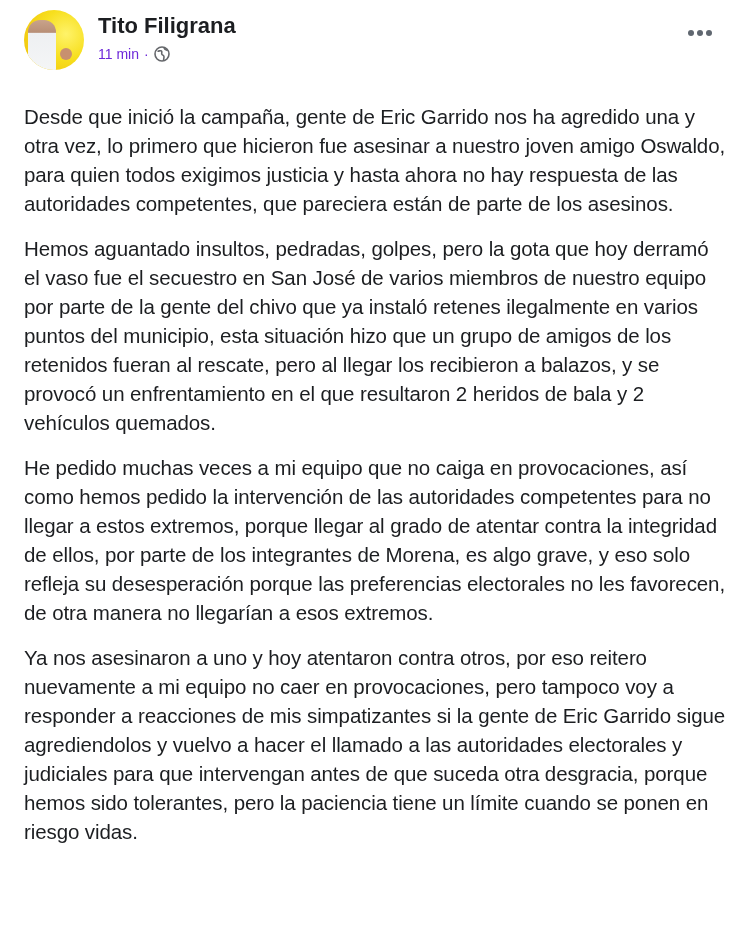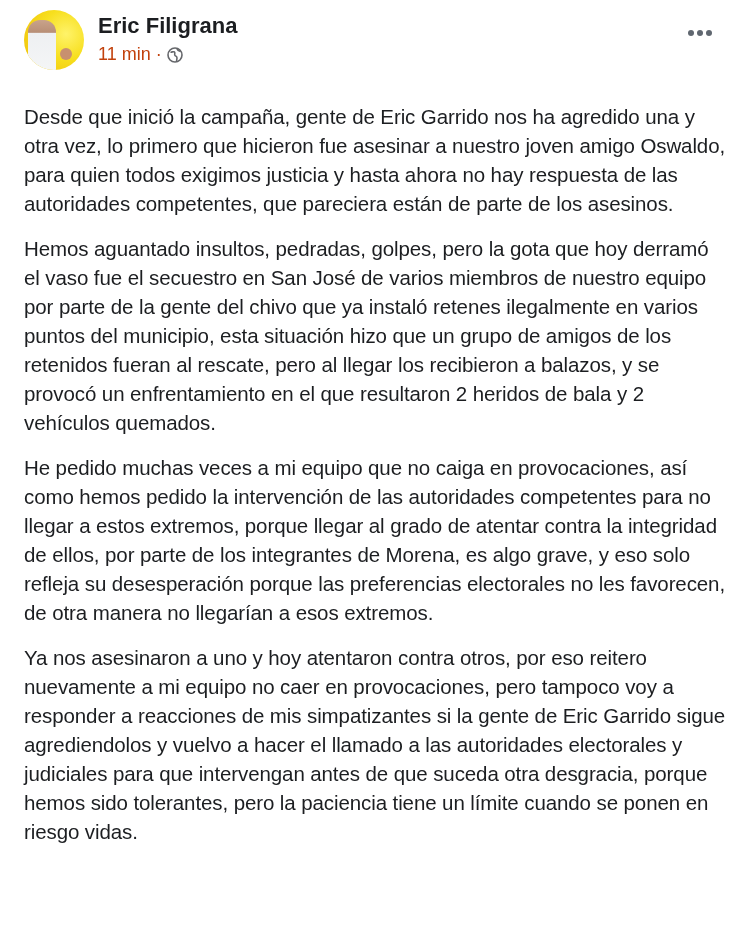--- a/index.html
+++ b/index.html
@@ -62,22 +62,22 @@
     .author {
       font-size: 22px;
       font-weight: bold;
       color: #1c1e21;
       line-height: 26px;
       margin-top: -2px;
     }
     .sub {
       display: flex;
       align-items: center;
-      font-size: 18px;
-      color: #c2410c;
+      font-size: 14px;
+      color: #6d28d9;
       margin-top: 4px;
       line-height: 22px;
     }
     .sub .dot {
       margin: 0 5px;
     }
     .globe {
       width: 16px;
       height: 16px;
       display: inline-block;
@@ -118,21 +118,21 @@
 <body>
 
 <div class="post">
 
   <div class="header">
     <div class="avatar">
       <div class="person"></div>
       <div class="hand"></div>
     </div>
     <div class="meta">
-      <div class="author">Eric Filigrana</div>
+      <div class="author">Tito Filigrana</div>
       <div class="sub">
         <span>11 min</span>
         <span class="dot">·</span>
         <span class="globe">
           <svg width="16" height="16" viewBox="0 0 16 16">
             <circle cx="8" cy="8" r="7" fill="none" stroke="#65676b" stroke-width="1.6"></circle>
             <path d="M3.5 5 C5 5.5 6 4 7.5 5 C8.5 6 7 7.5 8 8.5 C9 9.5 10 9 10 11 L9.5 14.5" fill="none" stroke="#65676b" stroke-width="1.6"></path>
             <path d="M10 2 C10.5 3.5 12 4 13.5 4.5" fill="none" stroke="#65676b" stroke-width="1.6"></path>
           </svg>
         </span>

